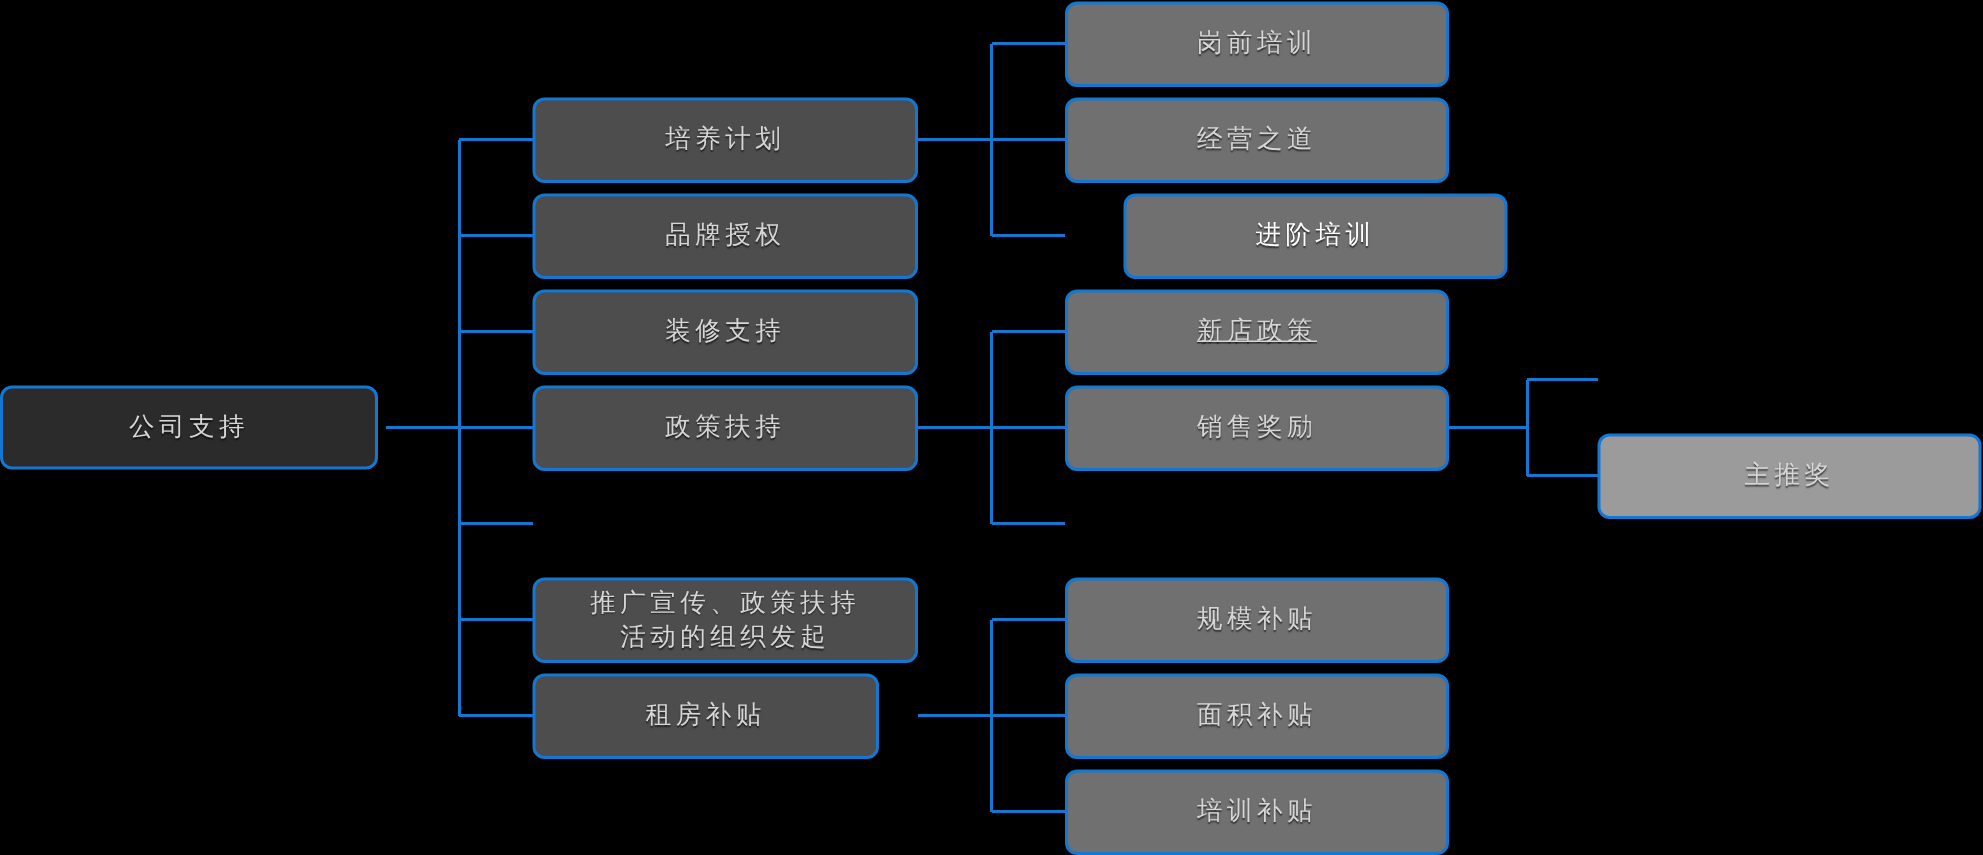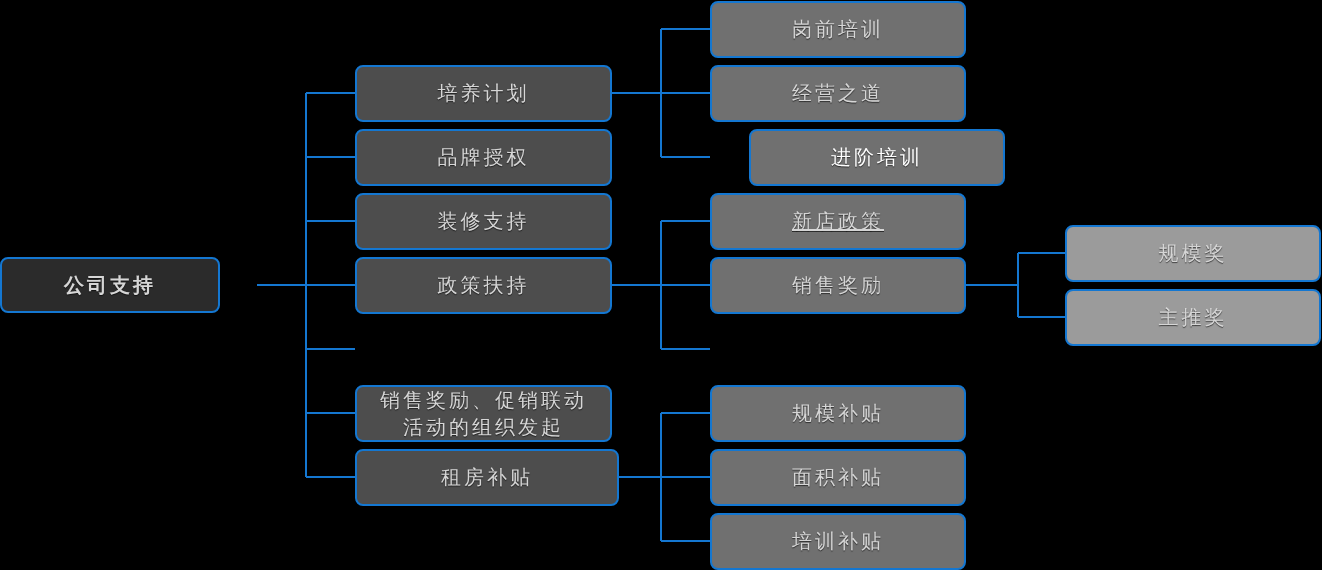--- a/index.html
+++ b/index.html
@@ -14,21 +14,21 @@
   .node{
     position:absolute;
     box-sizing:border-box;
     border:2px solid #1477d1;
     border-radius:8px;
     display:flex;
     align-items:center;
     justify-content:center;
     text-align:center;
     color:#d6d6d6;
-    font-size:20px;
+    font-size:17px;
     letter-spacing:3px;
     line-height:1.35;
     white-space:pre-line;
     text-shadow:0 1px 1px rgba(0,0,0,.6);
   }
   .lvl0{ background:#2b2b2b; }
   .lvl1{ background:#4d4d4d; }
   .lvl2{ background:#707070; }
   .lvl3{ background:#9b9b9b; }
 </style>
@@ -68,35 +68,34 @@
       <path d="M661 477 L710 477"></path>
       <path d="M661 541 L710 541"></path>
 
       <path d="M966 285 L1018 285"></path>
       <path d="M1018 253 L1018 317"></path>
       <path d="M1018 253 L1065 253"></path>
       <path d="M1018 317 L1065 317"></path>
     </g>
   </svg>
 
-  <div class="node lvl0" style="left: 0px; top: 257px; width: 220px; height: 56px; background: rgb(43, 43, 43); border-color: rgb(20, 119, 209); color: rgb(214, 214, 214); font-weight: bold;">公司支持</div>
+  <div class="node lvl0" style="left: 0px; top: 257px; width: 252px; height: 56px; background: rgb(43, 43, 43); border-color: rgb(20, 119, 209); color: rgb(214, 214, 214);">公司支持</div>
 
   <div class="node lvl1" style="left: 355px; top: 65px; width: 257px; height: 57px; background: rgb(77, 77, 77); border-color: rgb(20, 119, 209); color: rgb(214, 214, 214);">培养计划</div>
   <div class="node lvl1" style="left: 355px; top: 129px; width: 257px; height: 57px; background: rgb(77, 77, 77); border-color: rgb(20, 119, 209); color: rgb(214, 214, 214);">品牌授权</div>
   <div class="node lvl1" style="left: 355px; top: 193px; width: 257px; height: 57px; background: rgb(77, 77, 77); border-color: rgb(20, 119, 209); color: rgb(214, 214, 214);">装修支持</div>
   <div class="node lvl1" style="left: 355px; top: 257px; width: 257px; height: 57px; background: rgb(77, 77, 77); border-color: rgb(20, 119, 209); color: rgb(214, 214, 214);">政策扶持</div>
-  <div class="node lvl1" style="left: 355px; top: 385px; width: 257px; height: 57px; background: rgb(77, 77, 77); border-color: rgb(20, 119, 209); color: rgb(214, 214, 214);">销售奖励、促销联动
+  <div class="node lvl1" style="left: 355px; top: 385px; width: 257px; height: 57px; background: rgb(77, 77, 77); border-color: rgb(20, 119, 209); color: rgb(214, 214, 214);">推广宣传、政策扶持
 活动的组织发起</div>
-  <div class="node lvl1" style="left: 355px; top: 449px; width: 264px; height: 57px; background: rgb(77, 77, 77); border-color: rgb(20, 119, 209); color: rgb(214, 214, 214);">租房补贴</div>
+  <div class="node lvl1" style="left: 355px; top: 449px; width: 231px; height: 57px; background: rgb(77, 77, 77); border-color: rgb(20, 119, 209); color: rgb(214, 214, 214);">租房补贴</div>
 
   <div class="node lvl2" style="left: 710px; top: 1px; width: 256px; height: 57px; background: rgb(112, 112, 112); border-color: rgb(20, 119, 209); color: rgb(214, 214, 214);">岗前培训</div>
   <div class="node lvl2" style="left: 710px; top: 65px; width: 256px; height: 57px; background: rgb(112, 112, 112); border-color: rgb(20, 119, 209); color: rgb(214, 214, 214);">经营之道</div>
   <div class="node lvl2" style="left: 710px; top: 129px; width: 256px; height: 57px; background: rgb(112, 112, 112); border-color: rgb(20, 119, 209); color: #ffffff; margin-left: 39px;">进阶培训</div>
   <div class="node lvl2" style="left: 710px; top: 193px; width: 256px; height: 57px; background: rgb(112, 112, 112); border-color: rgb(20, 119, 209); color: rgb(214, 214, 214); text-decoration: underline;">新店政策</div>
   <div class="node lvl2" style="left: 710px; top: 257px; width: 256px; height: 57px; background: rgb(112, 112, 112); border-color: rgb(20, 119, 209); color: rgb(214, 214, 214);">销售奖励</div>
   <div class="node lvl2" style="left: 710px; top: 385px; width: 256px; height: 57px; background: rgb(112, 112, 112); border-color: rgb(20, 119, 209); color: rgb(214, 214, 214);">规模补贴</div>
   <div class="node lvl2" style="left: 710px; top: 449px; width: 256px; height: 57px; background: rgb(112, 112, 112); border-color: rgb(20, 119, 209); color: rgb(214, 214, 214);">面积补贴</div>
   <div class="node lvl2" style="left: 710px; top: 513px; width: 256px; height: 57px; background: rgb(112, 112, 112); border-color: rgb(20, 119, 209); color: rgb(214, 214, 214);">培训补贴</div>
 
-  <div class="node lvl3" style="left: 1065px; top: 225px; width: 256px; height: 57px; background: rgb(155, 155, 155); border-color: rgb(20, 119, 209); color: rgb(214, 214, 214);">规模奖</div>
   <div class="node lvl3" style="left: 1065px; top: 289px; width: 256px; height: 57px; background: rgb(155, 155, 155); border-color: rgb(20, 119, 209); color: rgb(214, 214, 214);">主推奖</div>
 
 </div>
 
 </body></html>

